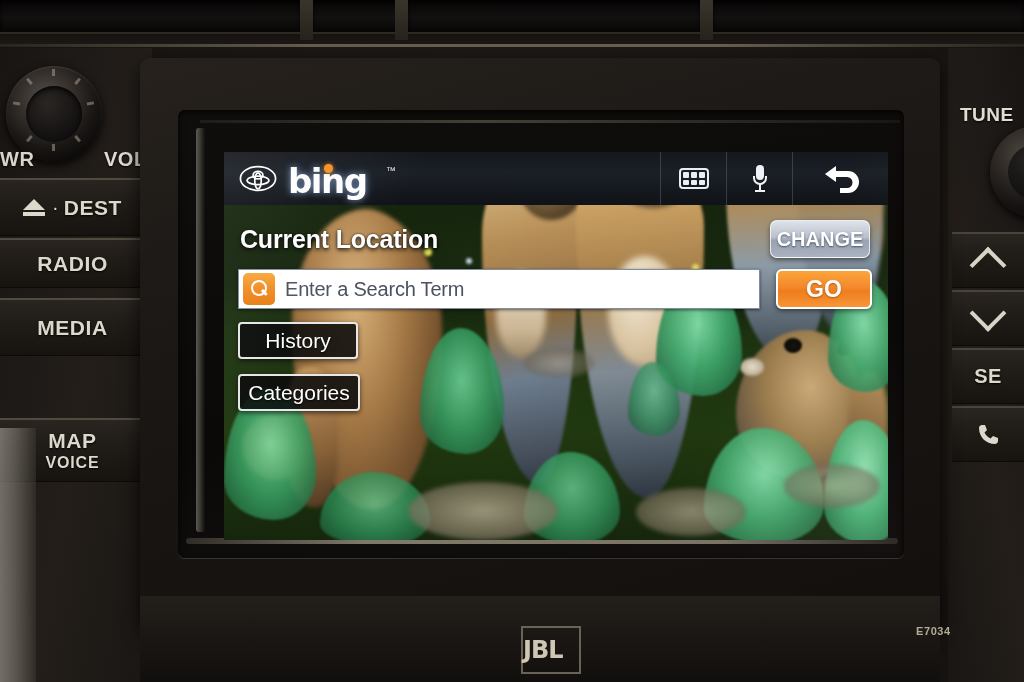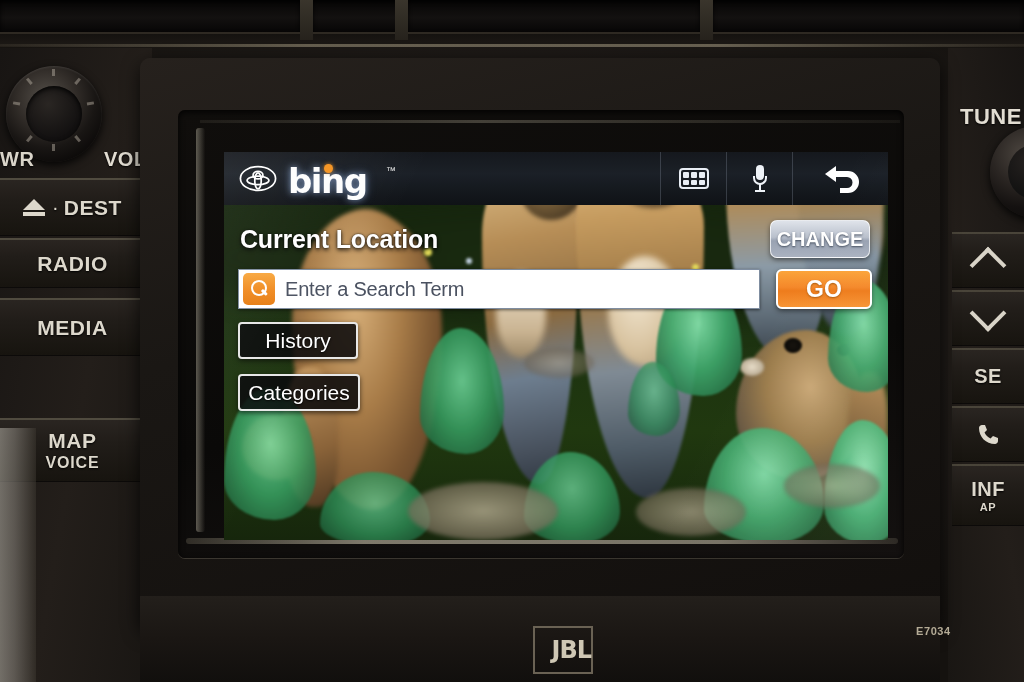--- a/index.html
+++ b/index.html
@@ -87,21 +87,21 @@
     font-size: 20px; font-weight: bold; letter-spacing: .5px;
     color: #d9d4c9; text-shadow: 0 1px 2px #000;
   }
   .lbl-vol {
     position: absolute; left: 104px; top: 100px;
     font-size: 20px; font-weight: bold; letter-spacing: .5px;
     color: #e2ddd2; text-shadow: 0 1px 2px #000;
   }
   .lbl-tune {
     position: absolute; left: 12px; top: 56px;
-    font-size: 22px; font-weight: bold; letter-spacing: .5px;
+    font-size: 19px; font-weight: bold; letter-spacing: .5px;
     color: #e2ddd2; text-shadow: 0 1px 2px #000;
   }
   .knob-r {
     position: absolute;
     left: 42px; top: 78px; width: 92px; height: 92px;
     border-radius: 50%;
     background: radial-gradient(circle at 36% 30%, #4b453f 0%, #2a2522 36%, #141110 62%, #070606 100%);
     box-shadow: 0 3px 9px rgba(0,0,0,.85);
   }
   .knob-r::after {
@@ -393,24 +393,24 @@
   }
 
   
   .bottom-trim {
     position: absolute;
     left: 140px; top: 596px; width: 800px; height: 86px;
     background: linear-gradient(#231f1b 0%, #1a1613 50%, #110f0d 100%);
   }
   .jbl-box {
     position: absolute;
-    left: 533px; top: 626px;
+    left: 521px; top: 626px;
     width: 60px; height: 48px;
     border: 2px solid #6a6254;
-    display: flex; align-items: center; justify-content: flex-end;
+    display: flex; align-items: center; justify-content: flex-start;
   }
   .jbl-text {
     font-size: 24px; font-weight: bold;
     color: #cfc7b4; letter-spacing: -1px;
     font-family: "DejaVu Sans", sans-serif;
   }
   .model-code {
     position: absolute;
     left: 916px; top: 625px;
     font-size: 11px; font-weight: bold;
@@ -492,24 +492,20 @@
       <div class="chev down"></div>
     </div>
     <div class="pbtn-r" style="top:300px; height:56px;">
       <span class="t1">SE</span>
     </div>
     <div class="pbtn-r" style="top:358px; height:56px;">
       <svg width="24" height="24" viewBox="0 0 24 24">
         <path d="M6 2c-1.6 0-3 1.4-3 3 0 9 7 16 16 16 1.6 0 3-1.4 3-3v-3l-5-2-2.5 2.5C11.5 14 10 12.5 8.5 9.5L11 7 9 2z" fill="#ddd8cc"></path>
       </svg>
     </div>
-    <div class="pbtn-r" style="top:416px; height:62px;">
-      <span class="t1">INF</span>
-      <span class="t2">AP</span>
-    </div>
   </div>
 
   <div class="bezel-outer"></div>
   <div class="bezel-inner"></div>
   <div class="bezel-hl-top"></div>
   <div class="bezel-hl-left"></div>
   <div class="bezel-hl-bottom"></div>
 
   <div class="screen">
 

